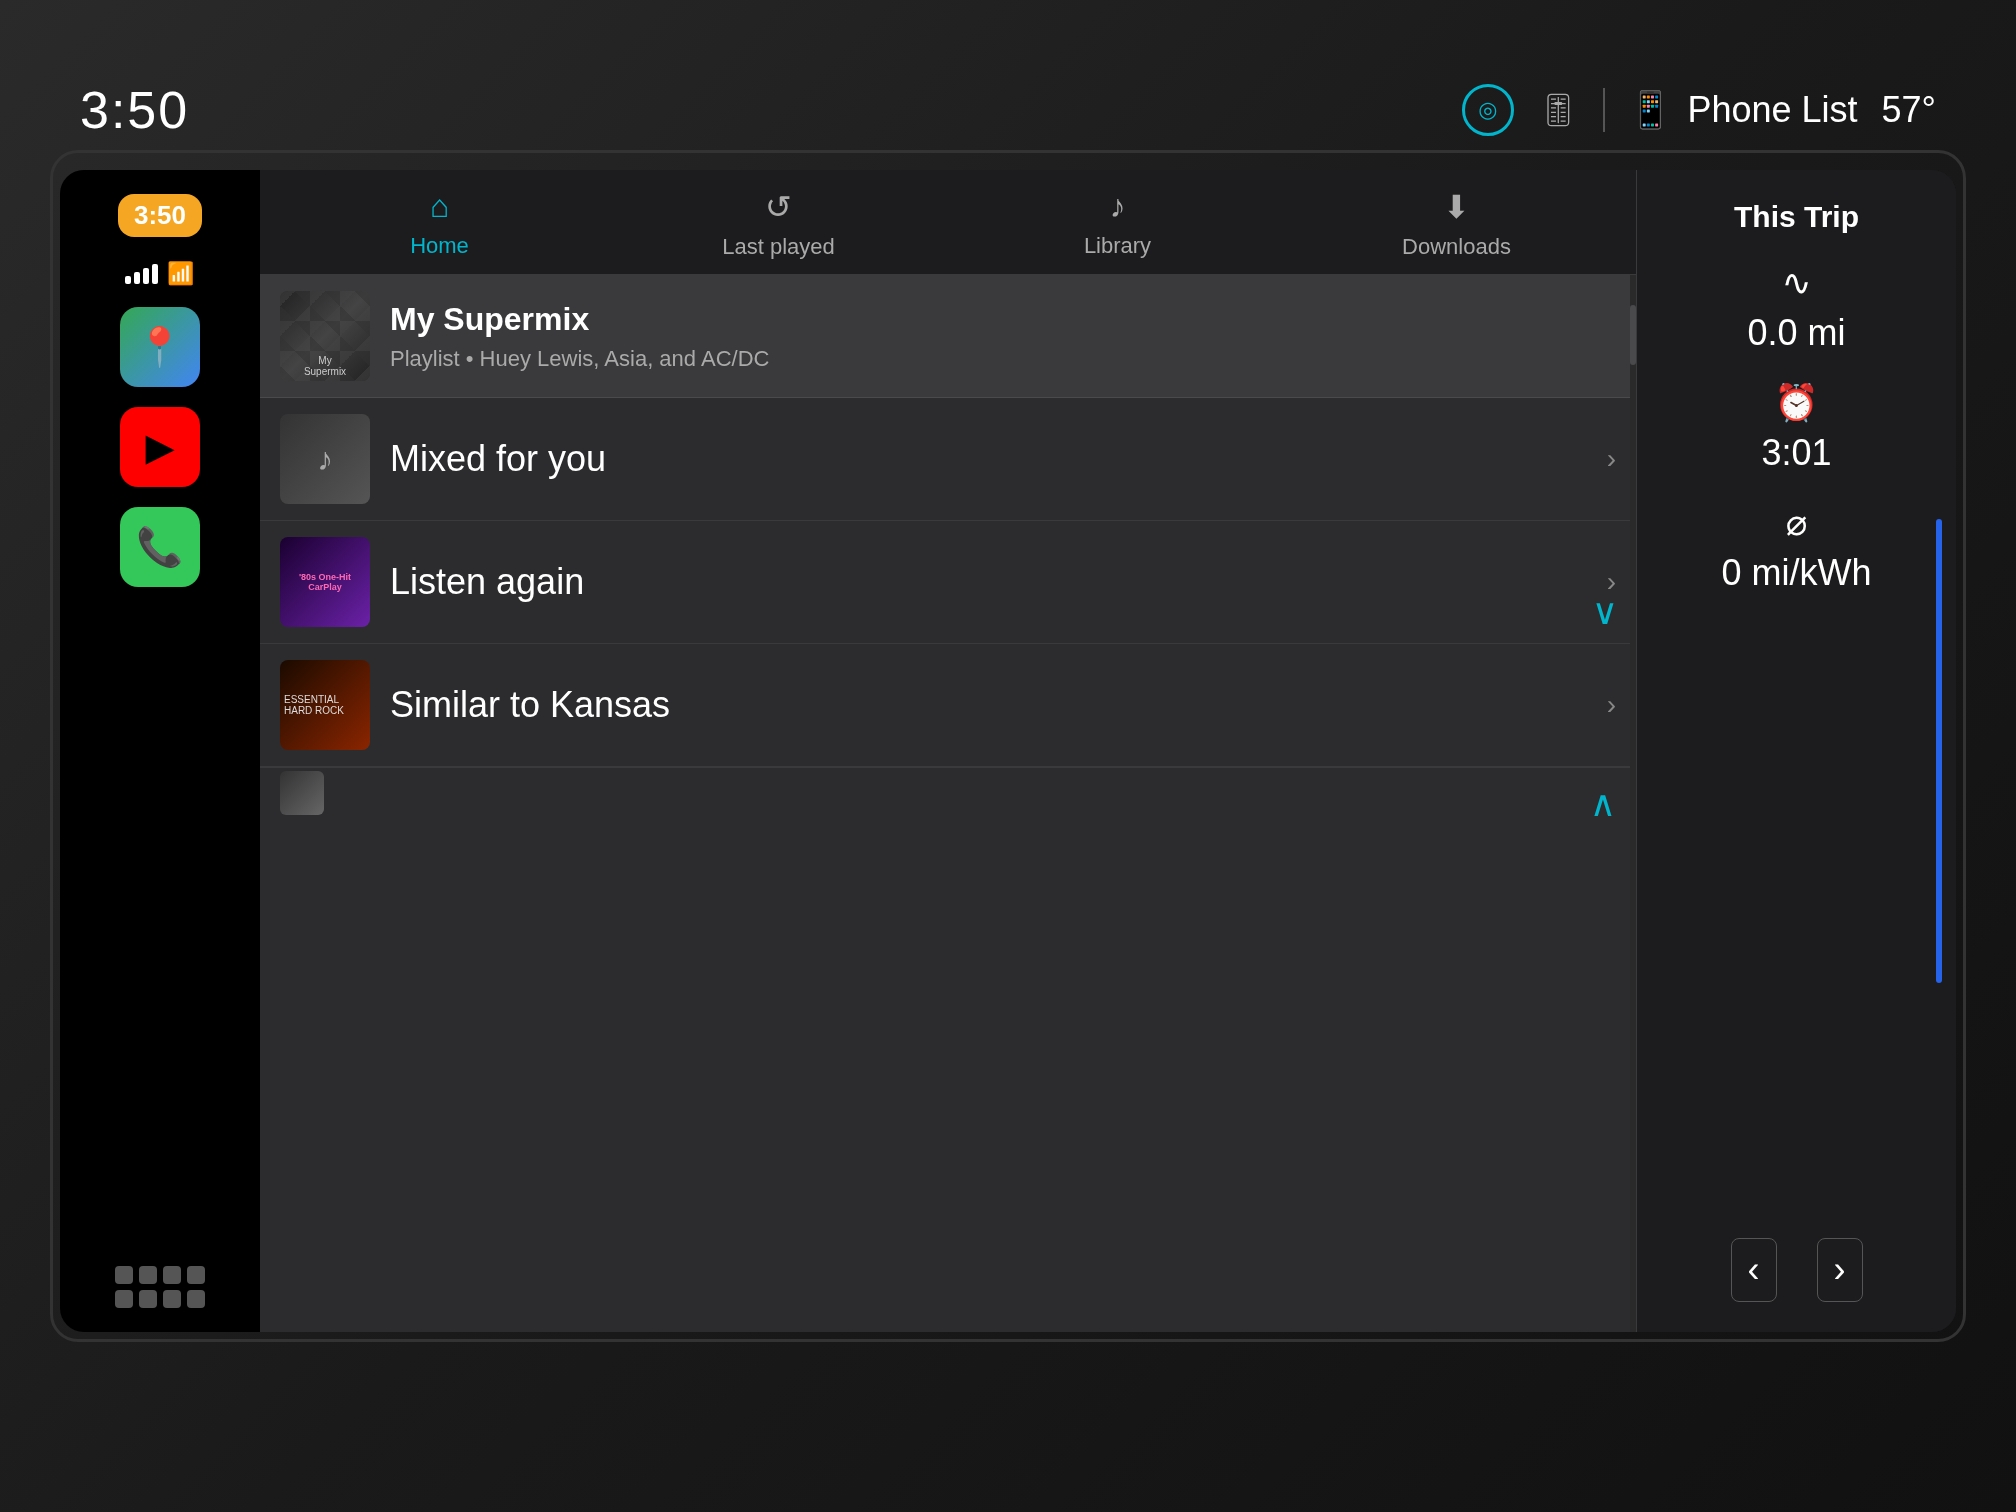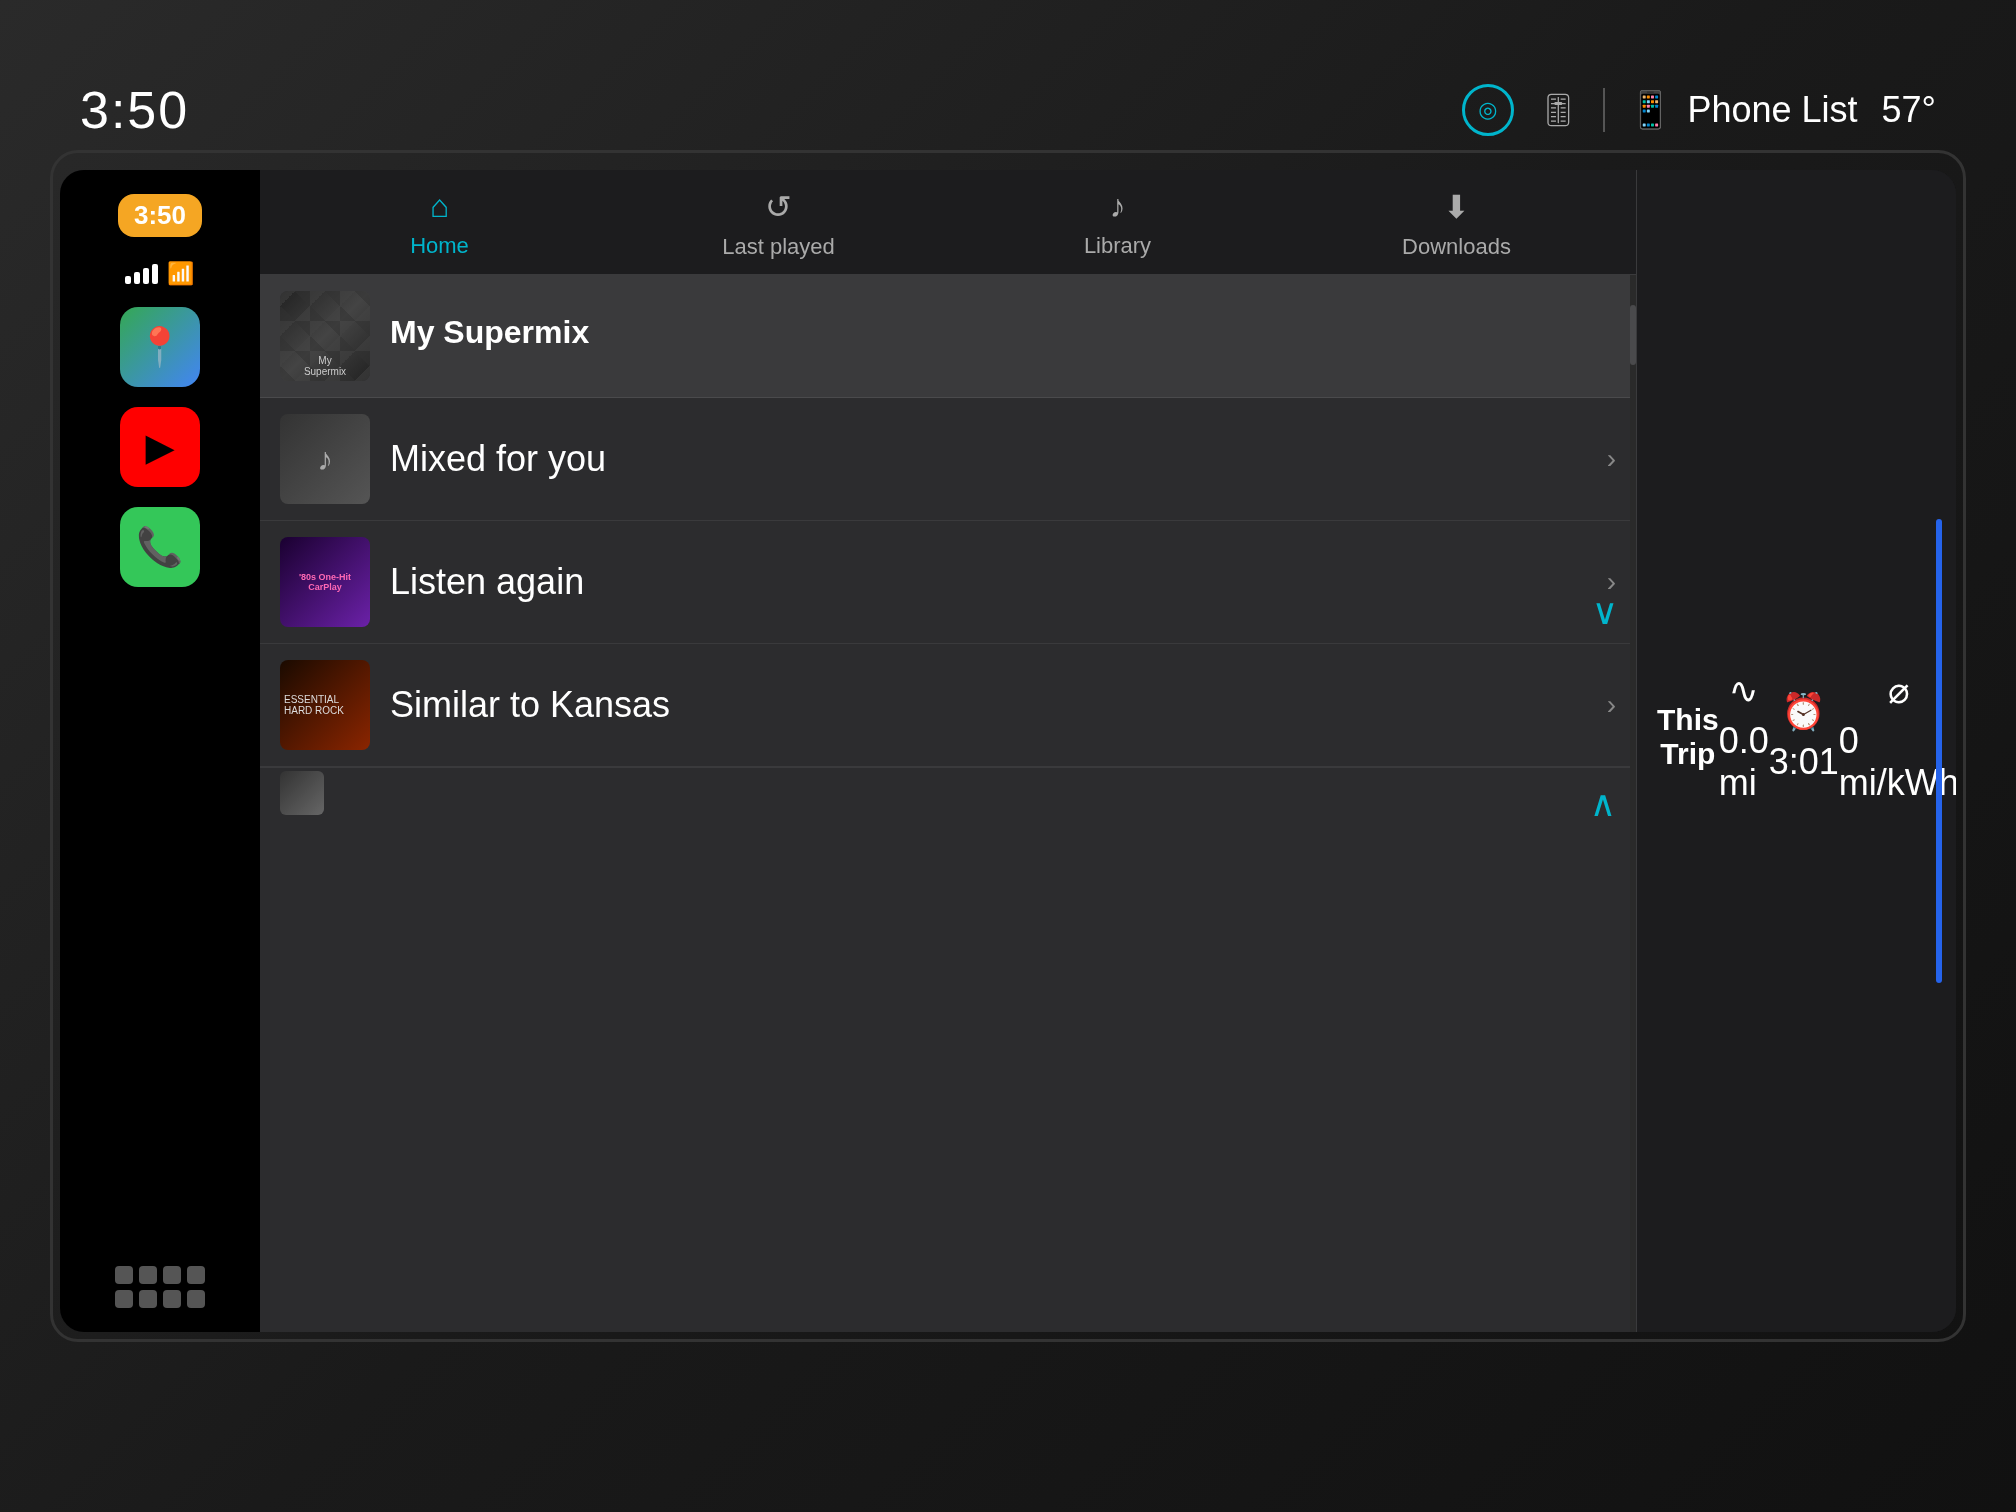--- a/index.html
+++ b/index.html
@@ -366,21 +366,21 @@
       font-size: 36px;
       cursor: pointer;
       bottom: 10px;
     }
 
     
     .trip-panel {
       width: 320px;
       background: #1c1c1e;
       display: flex;
-      flex-direction: row;
+      flex-direction: column;
       align-items: center;
       padding: 30px 20px;
       flex-shrink: 0;
       border-left: 1px solid #3a3a3c;
     }
     .trip-title {
       color: white;
       font-size: 30px;
       font-weight: 600;
       margin-bottom: 28px;
@@ -573,20 +573,21 @@
 
         <div class="music-content">
           <div class="music-list">
 
             <div class="now-playing-card">
               <div class="album-art album-art-supermix">
                 <span class="album-label">My<br>Supermix</span>
               </div>
               <div class="track-info">
                 <div class="track-title">My Supermix</div>
+                <div class="track-subtitle">Playlist • Huey Lewis, Asia, and AC/DC</div>
               </div>
               <span class="scroll-up">∧</span>
             </div>
 
             <div class="list-item">
               <div class="list-thumb thumb-supermix2">
                 <span style="font-size:32px;color:#aaa;">♪</span>
               </div>
               <span class="list-label">Mixed for you</span>
               <span class="chevron-right">›</span>

